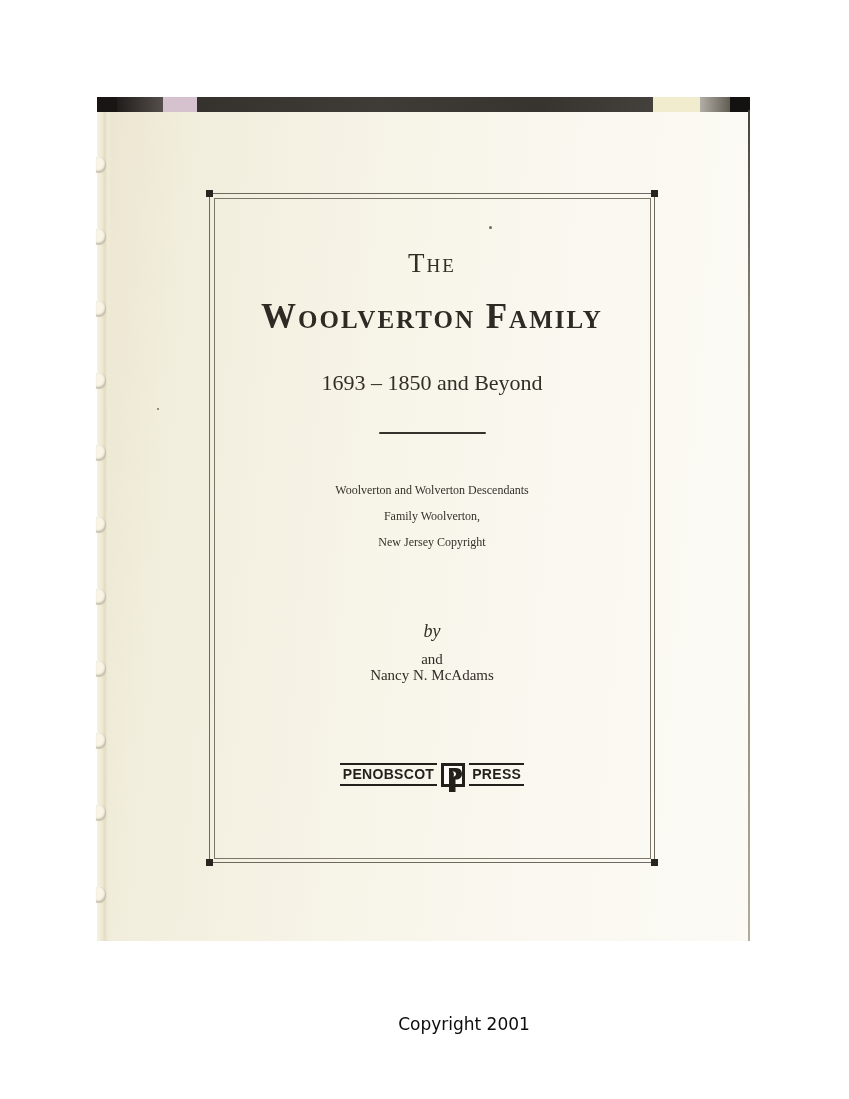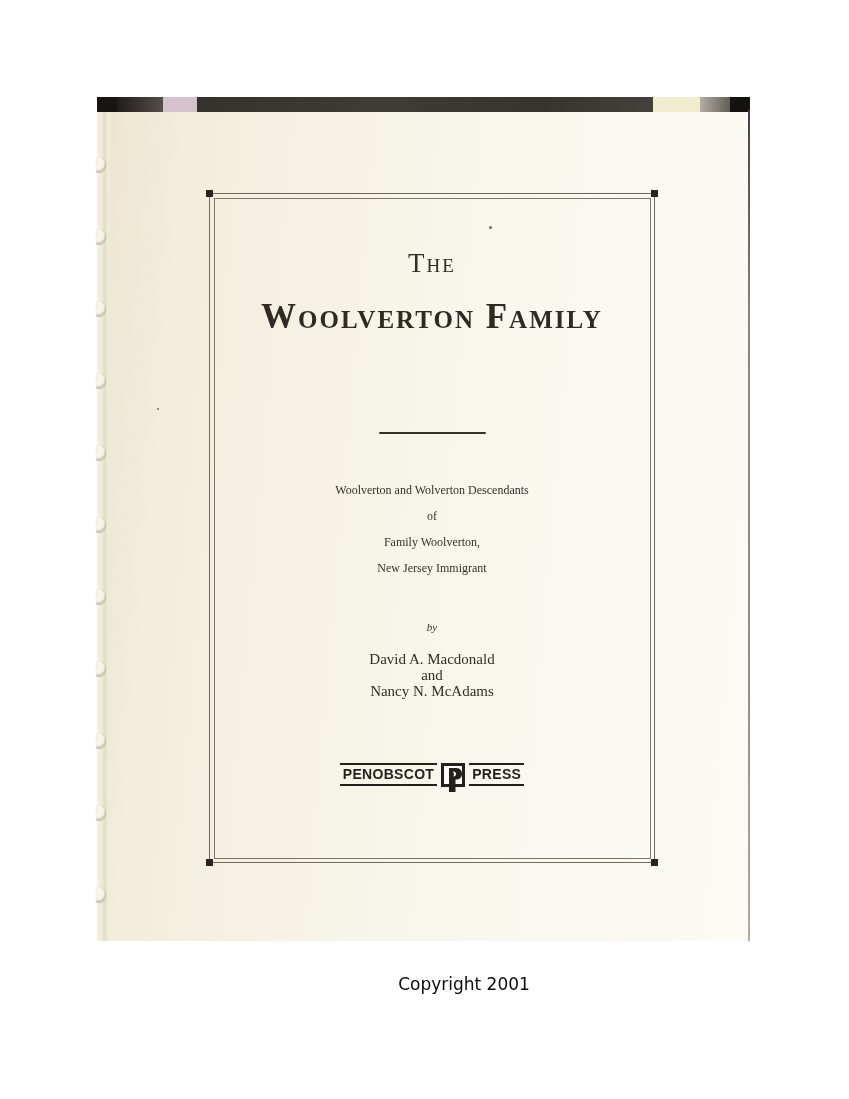--- a/index.html
+++ b/index.html
@@ -51,21 +51,21 @@
   .corner.bl { left:-4px;  bottom:-4px; }
   .corner.br { right:-4px; bottom:-4px; }
 
   .center-text { position:absolute; left:0; right:0; text-align:center; color:#332d26; }
   .the-label   { top:54px;  font-size:27px; font-variant:small-caps; letter-spacing:2px; }
   .main-title  { top:103px; font-size:35px; font-variant:small-caps; letter-spacing:2px; color:#2f2a24;font-weight:bold; }
   .years-line  { top:176px; font-size:22px; }
   .divider     { position:absolute; top:238px; left:169px; width:107px; height:2px;
                  background:#36312a; border-radius:1px; }
   .descendants { top:283px; font-size:12px; line-height:26px; color:#36302a; }
-  .byline      { top:427px; font-size:11px; font-style:italic; }
+  .byline      { top:427px; font-size:18px; font-style:italic; }
   .authors     { top:457px; font-size:15px; line-height:16px; }
 
   
   .publisher {
     position:absolute; top:569px; left:0; right:0;
     display:flex; justify-content:center; align-items:flex-start; gap:4px;
   }
   .logo-word {
     font-family:"Liberation Sans", sans-serif; font-weight:700; font-size:14px;
     letter-spacing:.3px; color:#231f1a; line-height:17px;
@@ -75,21 +75,21 @@
   }
   .logo-mark { display:block; margin-top:0; }
 
   
   .speck { position:absolute; background:#6f6a60; border-radius:50%; }
   .speck-1 { left:392px; top:129px; width:3px; height:3px; }   
   .speck-2 { left:60px;  top:311px; width:2px; height:2px; }
 
   
   .copyright {
-    position:absolute; left:464px; top:974px; transform:translateX(-50%);
+    position:absolute; left:464px; top:1014px; transform:translateX(-50%);
     font-family:"DejaVu Sans", sans-serif; font-size:17px; color:#0c0c0c;
     white-space:nowrap;
   }
 </style>
 </head>
 <body>
 
 <div class="canvas">
 
   <div class="scan">
@@ -126,34 +126,33 @@
       <div class="inner-rule"></div>
       <div class="corner tl"></div>
       <div class="corner tr"></div>
       <div class="corner bl"></div>
       <div class="corner br"></div>
 
       <div class="center-text the-label">The</div>
 
       <div class="center-text main-title">Woolverton Family</div>
 
+      <div class="center-text years-line">1693 – 1850 and Beyond</div>
 
       <div class="divider"></div>
 
       <div class="center-text descendants">
         <div>Woolverton and Wolverton Descendants</div>
-        <div>of</div>
         <div>Family Woolverton,</div>
-        <div>New Jersey Immigrant</div>
+        <div>New Jersey Copyright</div>
       </div>
 
       <div class="center-text byline">by</div>
 
       <div class="center-text authors">
-        <div>David A. Macdonald</div>
         <div>and</div>
         <div>Nancy N. McAdams</div>
       </div>
 
       <div class="publisher">
         <span class="logo-word">PENOBSCOT</span>
         <span>
           <svg class="logo-mark" width="24" height="32" viewBox="0 0 24 32" xmlns="http://www.w3.org/2000/svg">
             <rect x="1.5" y="1.5" width="21" height="21" fill="#fdfcf8" stroke="#231f1a" stroke-width="3"></rect>
             <path d="M8 5 L15 5 C19.5 5 21 8 21 11 C21 14.5 18.5 16.5 15 16.5 L14.5 16.5 L14.5 29 L8 29 Z" fill="#231f1a"></path>

